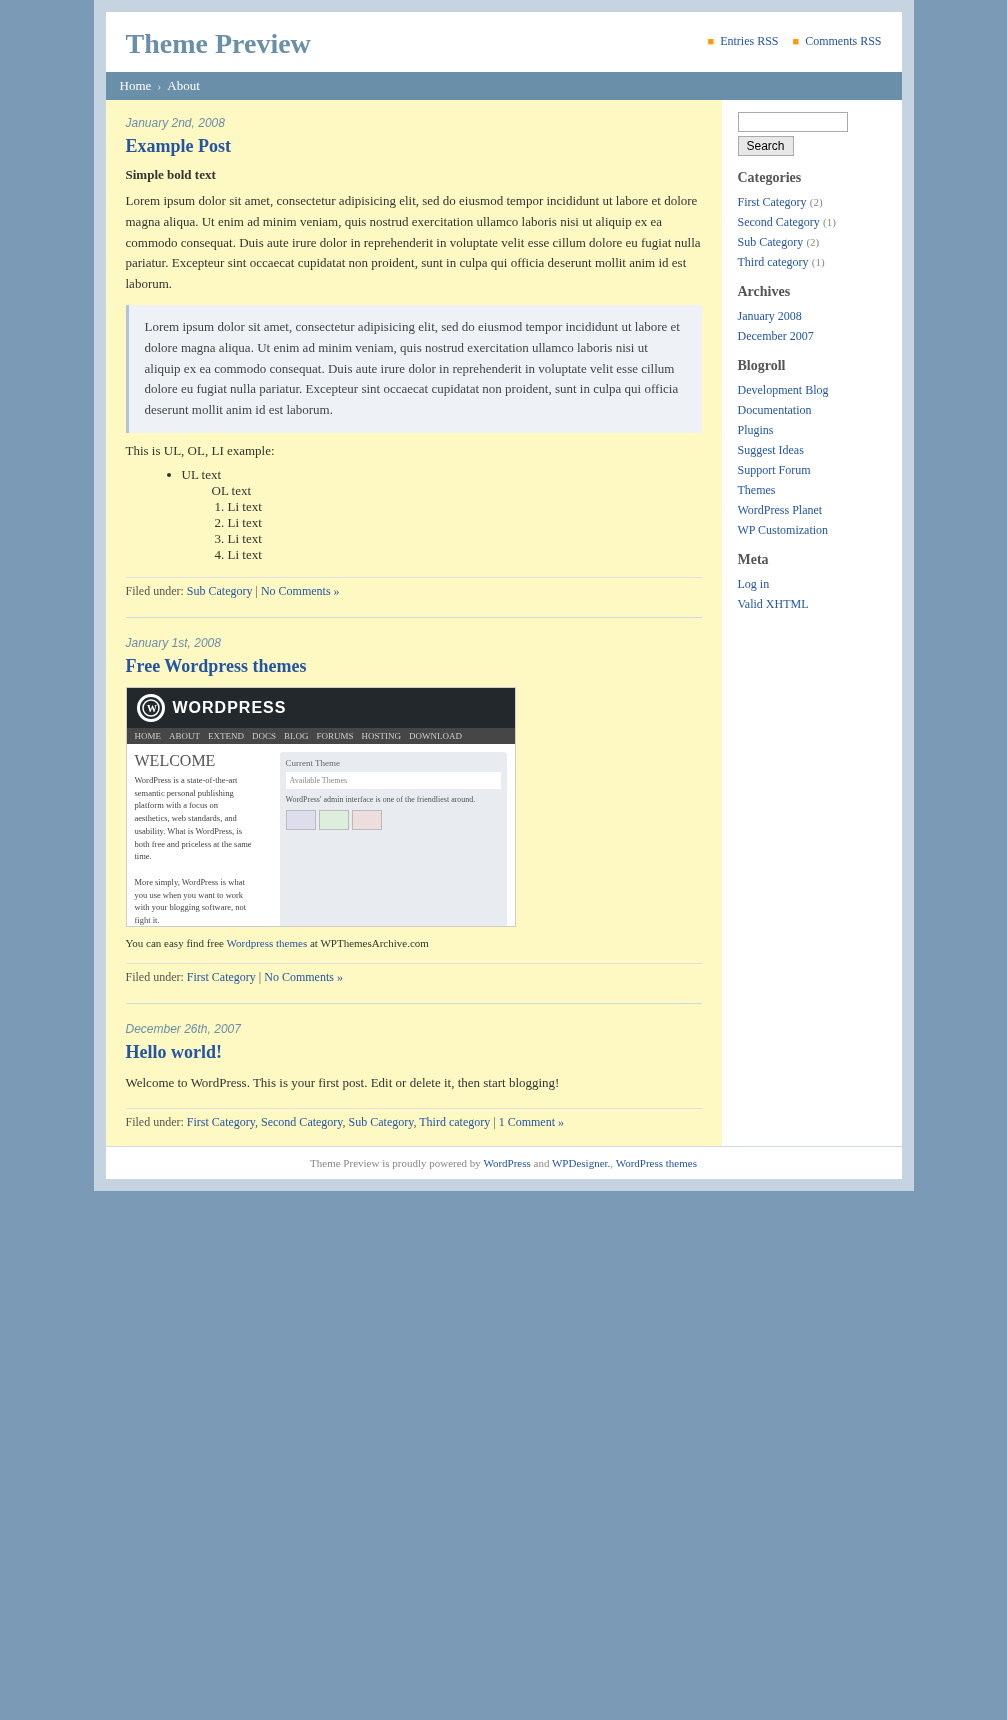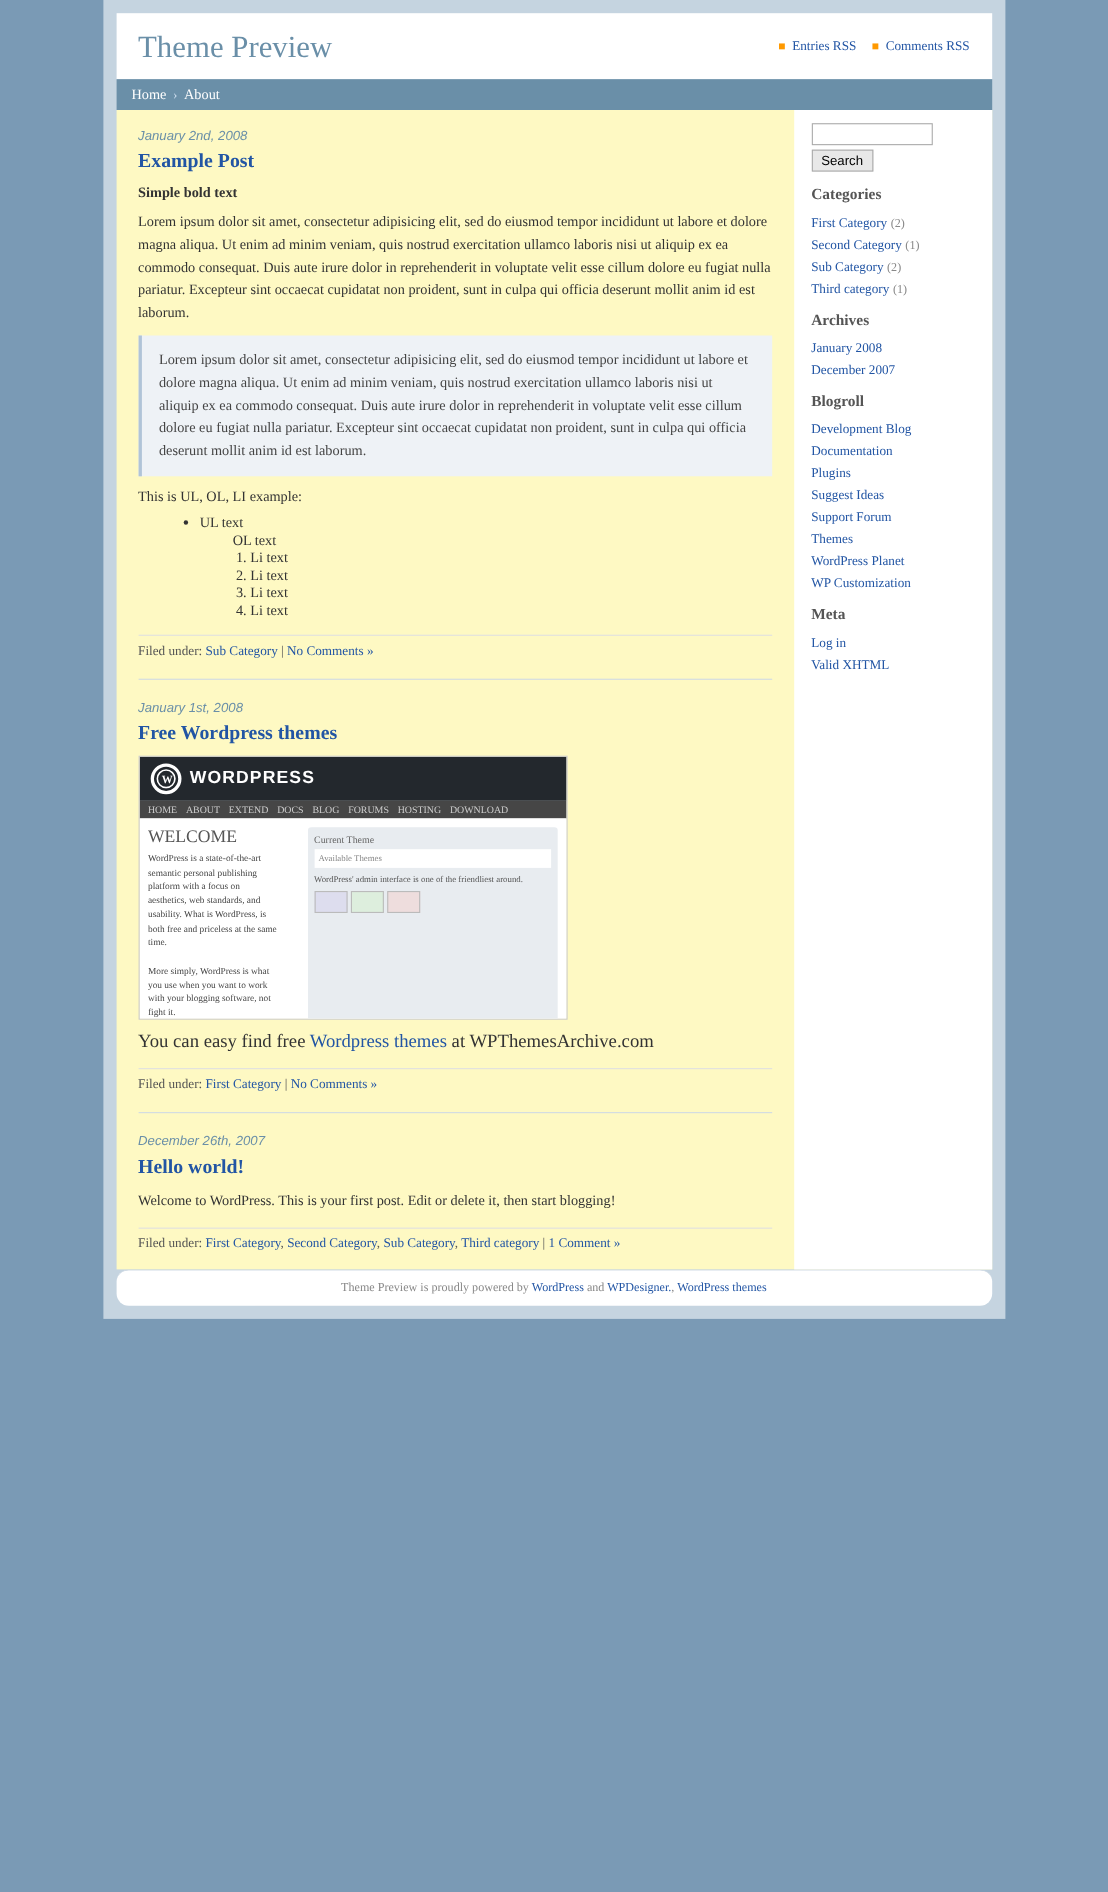--- a/index.html
+++ b/index.html
@@ -17,21 +17,21 @@
     }
     .site-header {
       background: #fff;
       padding: 16px 20px 12px 20px;
       display: flex;
       align-items: flex-start;
       justify-content: space-between;
     }
     .site-title {
       font-size: 28px;
-      font-weight: normal;
+      font-weight: bold;
       color: #6a8fa8;
       font-family: Georgia, serif;
     }
     .header-rss {
       display: flex;
       gap: 14px;
       font-size: 12px;
       margin-top: 6px;
     }
     .header-rss a {
@@ -262,28 +262,27 @@
       margin-top: 4px;
       display: block;
     }
     .footer-bar {
       background: #fff;
       border-top: 1px solid #d0dae4;
       padding: 10px 20px;
       font-size: 11px;
       color: #888;
       text-align: center;
-      border-radius: 11px;
     }
     .footer-bar a {
       color: #2255a4;
       text-decoration: none;
     }
     .free-text {
-      font-size: 17px;
+      font-size: 11px;
       margin-bottom: 10px;
     }
     .free-text a {
       color: #2255a4;
       text-decoration: none;
     }
     .ul-label {
       font-size: 13px;
       margin-left: 20px;
     }

